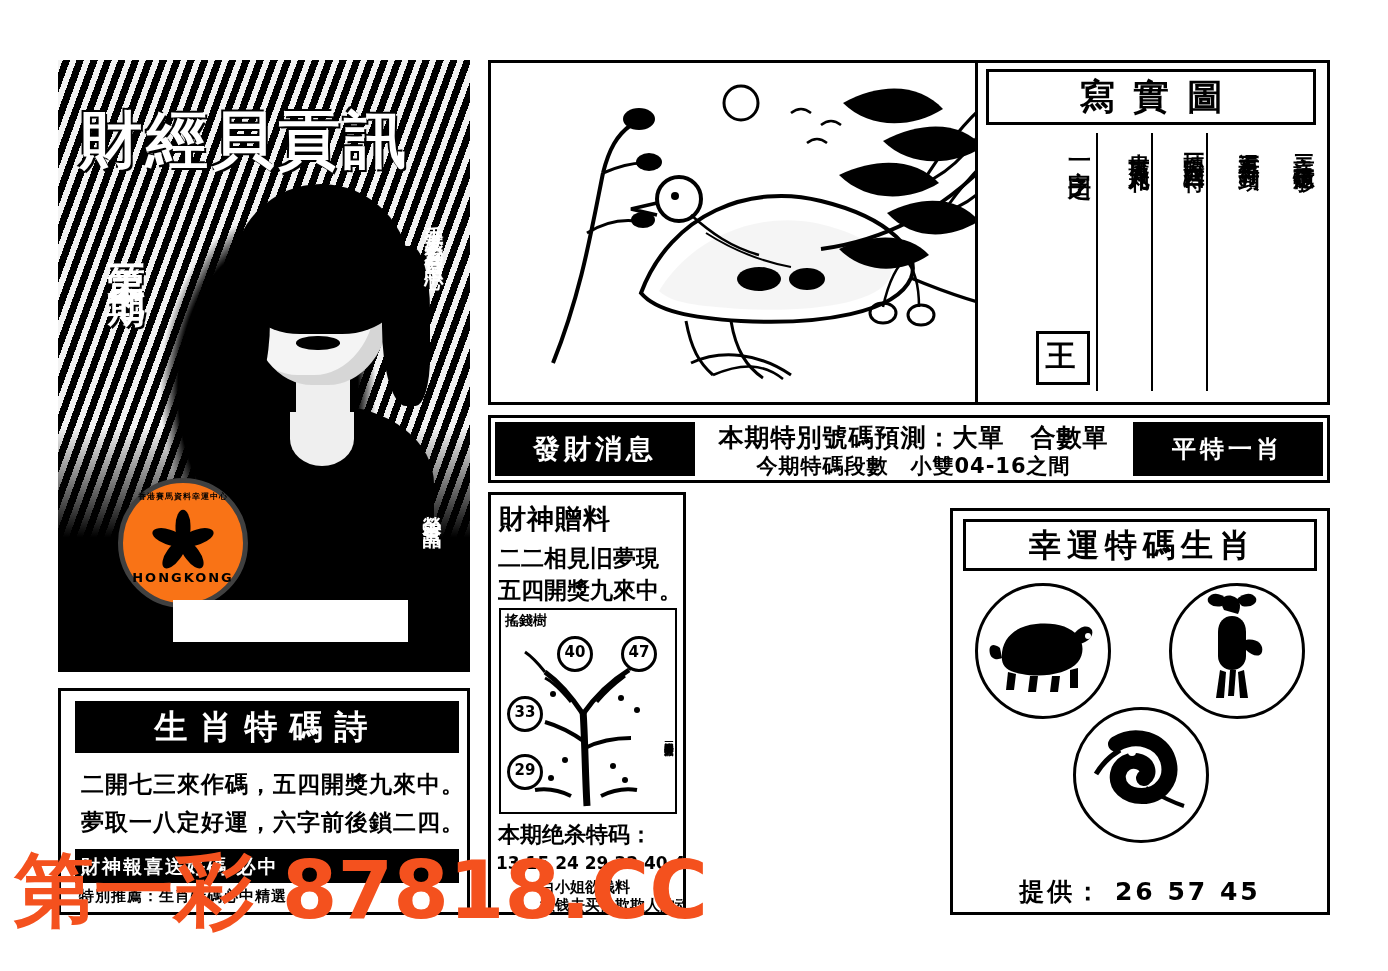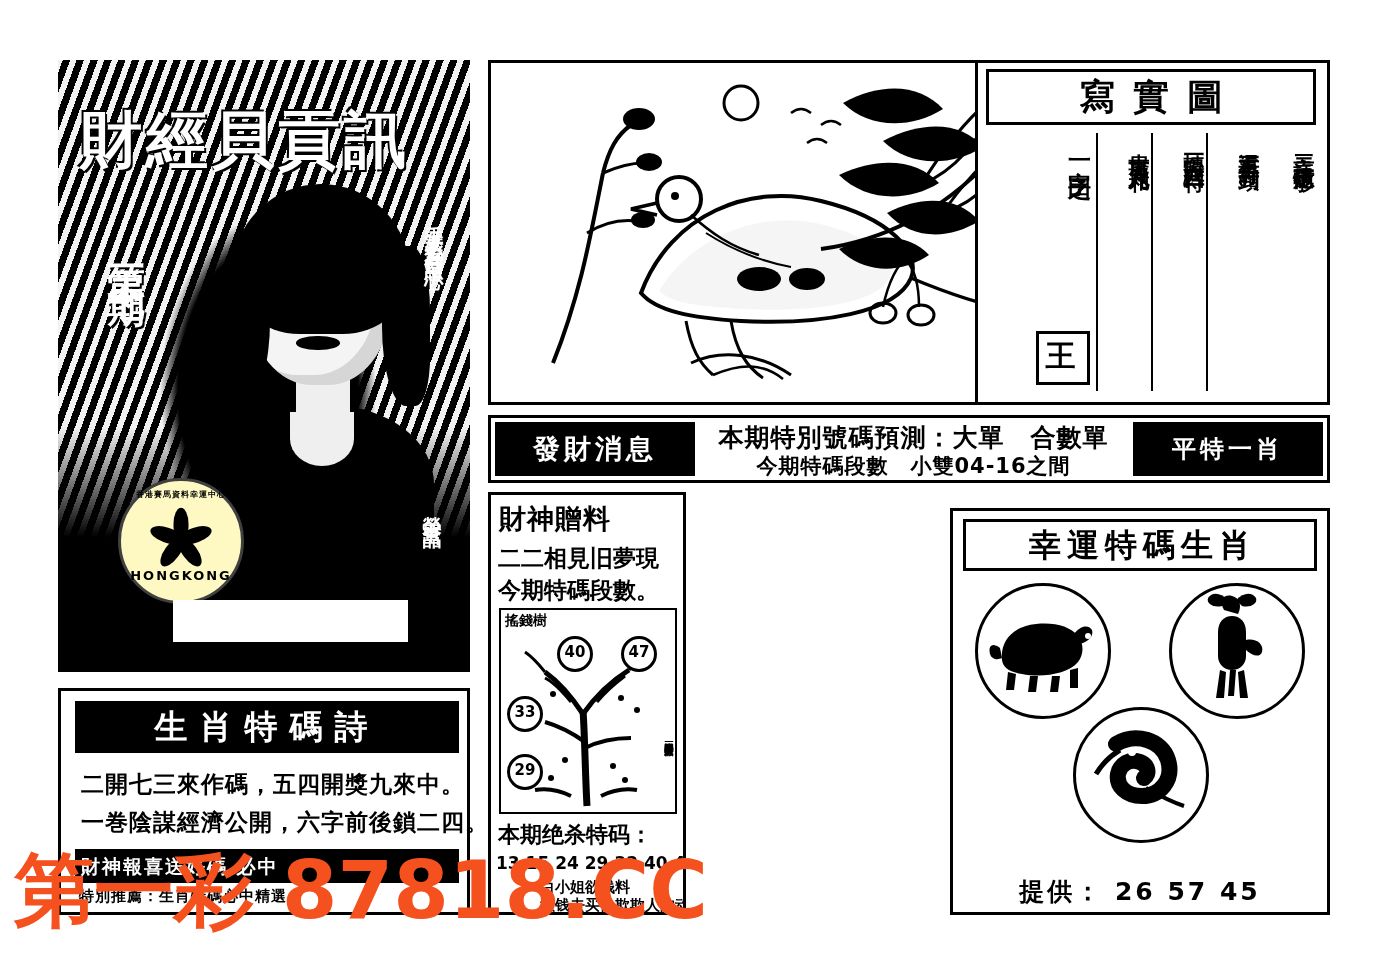--- a/index.html
+++ b/index.html
@@ -202,22 +202,22 @@
     border-radius: 0 0 50% 50%;
   }
 
   .hk-badge {
     position: absolute;
     left: 60px;
     top: 418px;
     width: 120px;
     height: 120px;
     border-radius: 50%;
-    background: #fef9c3;
-    border: 3px solid #404040;
+    background: #f97316;
+    border: 5px solid #404040;
     z-index: 8;
   }
   .hk-badge .ring-text-top,
   .hk-badge .ring-text-bot {
     position: absolute;
     left: 0; width: 120px;
     text-align: center;
     font-size: 8px;
     font-weight: bold;
     color: #000;
@@ -660,21 +660,21 @@
         </div>
         <div class="ring-text-bot">HONGKONG</div>
       </div>
 
       <div class="poster-white-box"></div>
     </div>
 
     <div class="poem-box">
       <div class="poem-title">生肖特碼詩</div>
       <div class="poem-line l1">二開七三來作碼，五四開獎九來中。</div>
-      <div class="poem-line l2">一巻陰謀經濟公開，六字前後鎖二四。</div>
+      <div class="poem-line l2">夢取一八定好運，六字前後鎖二四。</div>
       <div class="poem-blackstrip">
         <div class="blk-text">財神報喜送好碼 必中</div>
       </div>
       <div class="poem-small">特別推薦：生肖特碼必中精選</div>
     </div>
   </div>
 
   <div class="illus-box">
     <svg class="illus-svg" width="836" height="339" viewBox="0 0 836 339">
       <circle cx="250" cy="40" r="17" fill="none" stroke="#000" stroke-width="3"></circle>
@@ -744,21 +744,21 @@
   <div class="pred-bar">
     <div class="pred-logo">發財消息</div>
     <div class="pred-l1">本期特別號碼預測：大單　合數單</div>
     <div class="pred-l2">今期特碼段數　小雙04-16之間</div>
     <div class="pred-logo-right">平特一肖</div>
   </div>
 
   <div class="caishen-box">
     <div class="caishen-title">財神贈料</div>
     <div class="caishen-l1">二二相見旧夢現</div>
-    <div class="caishen-l2">今期特碼段數。</div>
+    <div class="caishen-l2">五四開獎九來中。</div>
 
     <div class="tree-box">
       <div class="tree-label">搖錢樹</div>
       <svg width="174" height="202" viewBox="0 0 174 202" style="position:absolute;left:0;top:0;">
         <path d="M86 196 C84 160 84 130 82 100" stroke="#000" stroke-width="7" fill="none"></path>
         <path d="M82 104 C70 86 58 72 44 62" stroke="#000" stroke-width="5" fill="none"></path>
         <path d="M82 104 C96 84 112 70 128 60" stroke="#000" stroke-width="5" fill="none"></path>
         <path d="M84 132 C70 122 58 116 44 112" stroke="#000" stroke-width="4" fill="none"></path>
         <path d="M84 138 C100 130 116 128 130 128" stroke="#000" stroke-width="4" fill="none"></path>
         <path d="M44 62 C36 52 30 46 24 42" stroke="#000" stroke-width="3" fill="none"></path>

